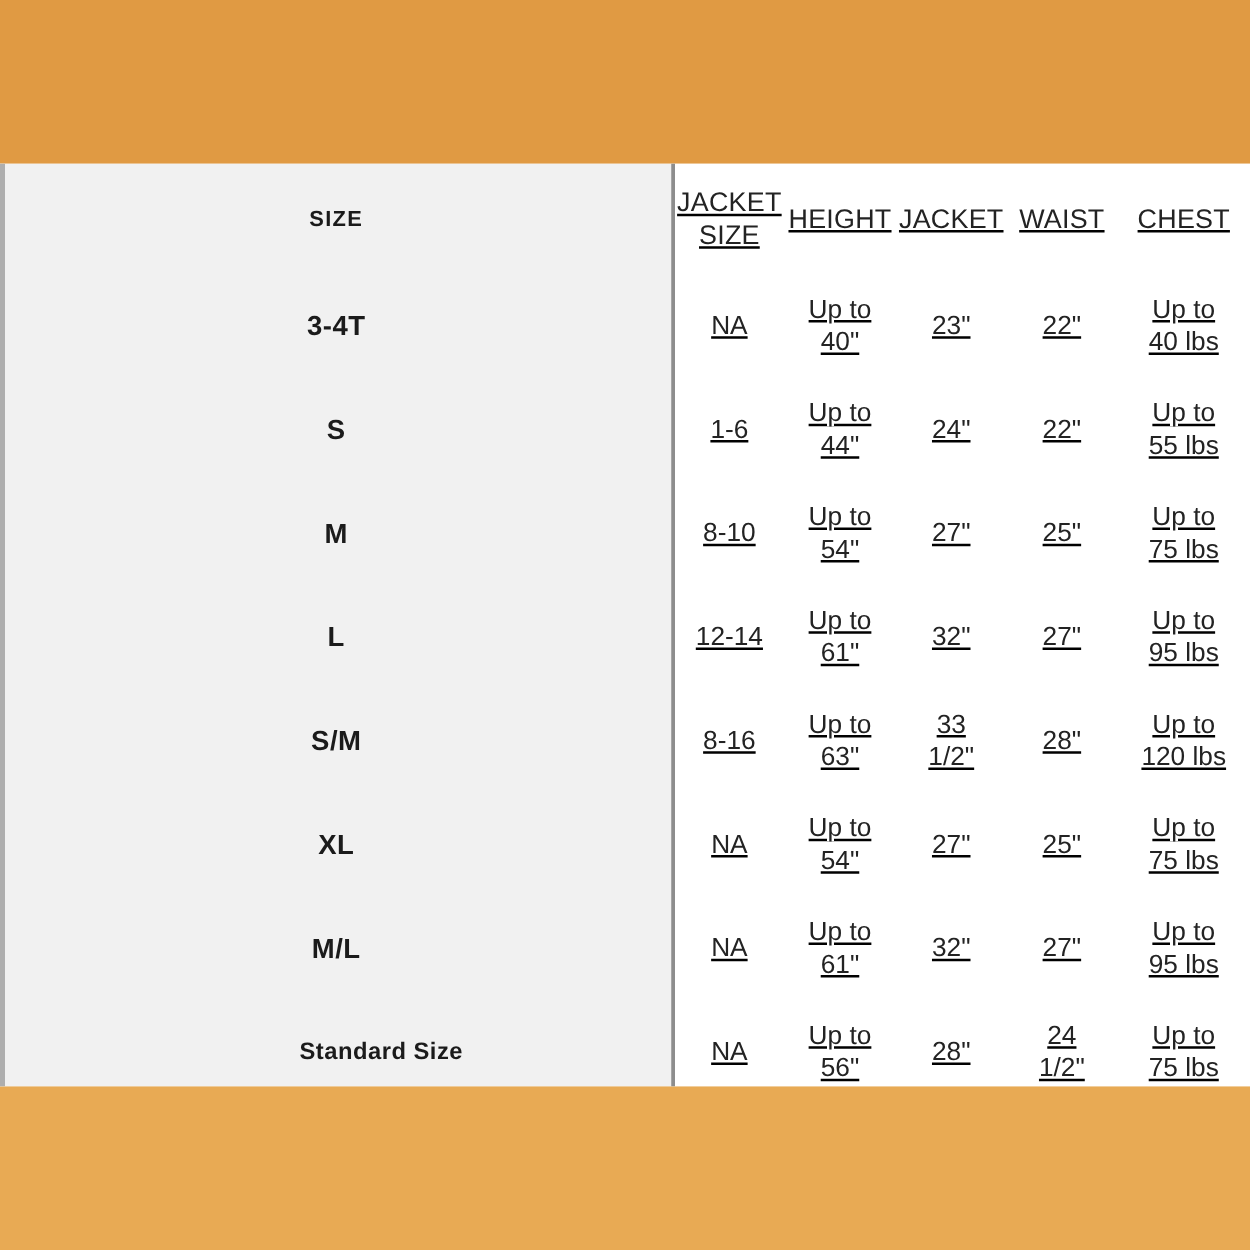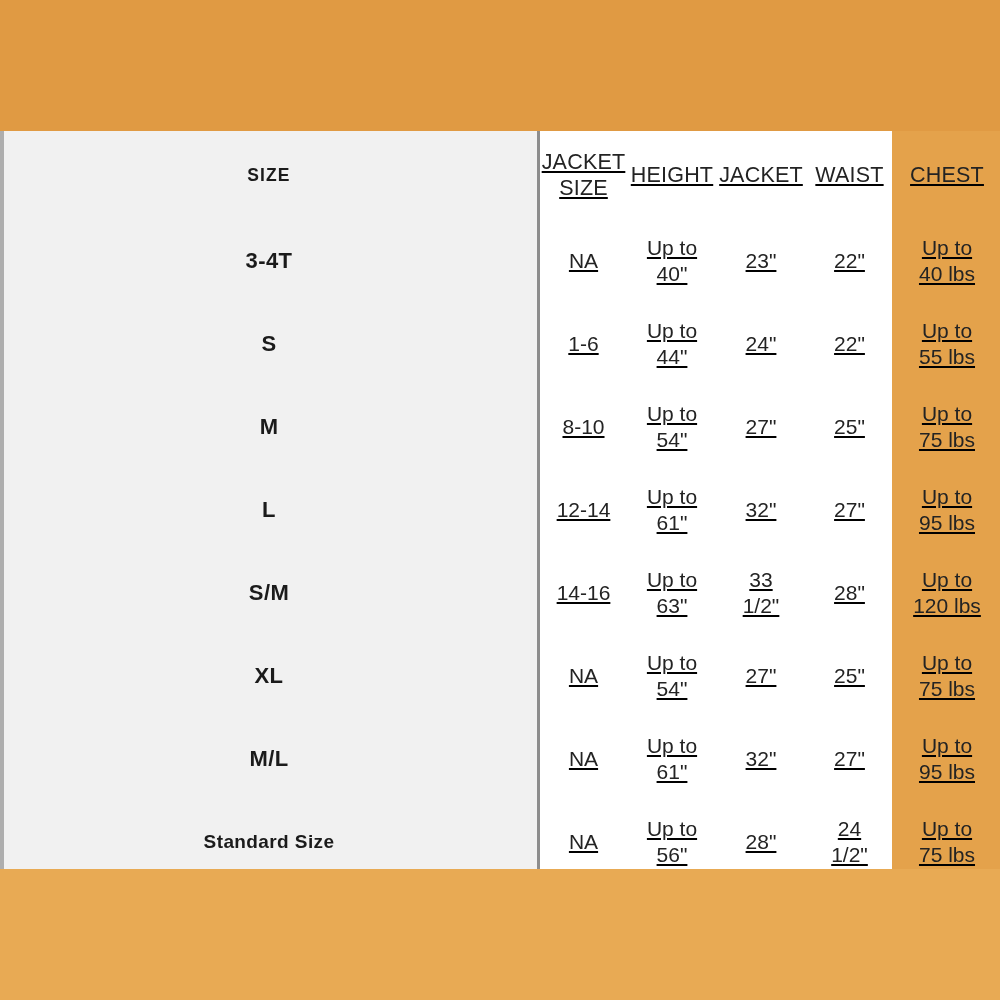--- a/index.html
+++ b/index.html
@@ -37,21 +37,21 @@
     width: 1000px;
     height: 131px;
     background: #e8aa54;
   }
 
   
   .chart-wrap {
     position: absolute;
     left: 0;
     top: 131px;
-    width: 892px;
+    width: 1000px;
     height: 738px;
     display: flex;
     flex-direction: row;
     background: #ffffff;
     box-sizing: border-box;
   }
 
   
   .panel-left {
     width: 540px;
@@ -95,21 +95,21 @@
     font-size: 17.5px;
     letter-spacing: 1.1px;
   }
   .left-cell-inner {
     display: inline-block;
     width: 540px;
     margin-left: -0px;
     text-align: center;
     transform: translateX(-5px);
   }
-  .left-cell.standard { font-size: 19px; }
+  .left-cell.standard { font-size: 19px; margin-left: 36px; }
 
   
   .rrow {
     display: grid;
     grid-template-columns: 87px 90px 88px 89px 106px;
     align-items: center;
     height: 83px;
     padding-left: 0px;
     box-sizing: border-box;
     text-decoration: underline;
@@ -243,21 +243,21 @@
           <div class="rcell">12-14</div>
           <div class="rcell">Up to
 61"</div>
           <div class="rcell">32"</div>
           <div class="rcell">27"</div>
           <div class="rcell">Up to
 95 lbs</div>
         </div>
 
         <div class="rrow">
-          <div class="rcell">14-16</div>
+          <div class="rcell">8-16</div>
           <div class="rcell">Up to
 63"</div>
           <div class="rcell">33
 1/2"</div>
           <div class="rcell">28"</div>
           <div class="rcell">Up to
 120 lbs</div>
         </div>
 
         <div class="rrow">

